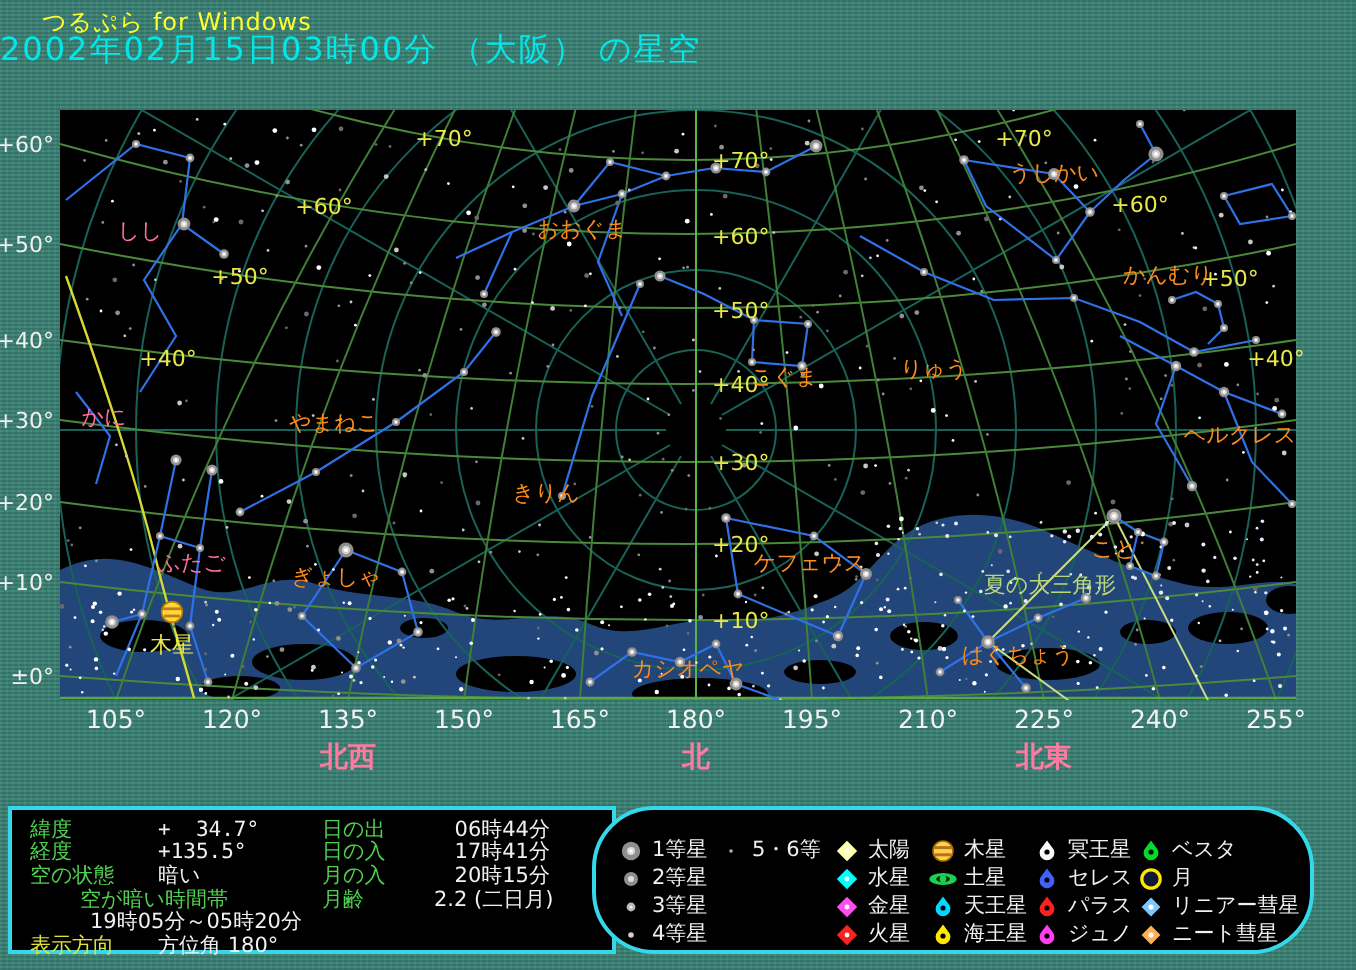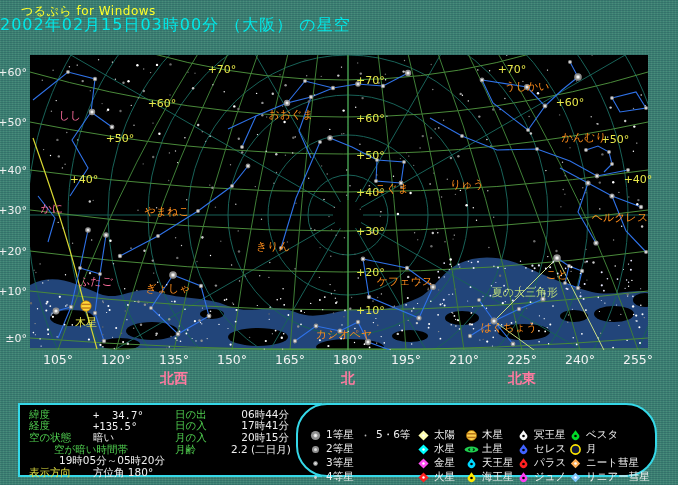--- a/index.html
+++ b/index.html
@@ -6,22 +6,22 @@
   body{width:678px;height:485px;overflow:hidden;font-family:"DejaVu Sans",sans-serif;}
   #screen{position:relative;width:678px;height:485px;background-color:#3e8474;
     background-image:
       repeating-linear-gradient(0deg, rgba(8,40,66,.20) 0 1px, transparent 1px 2px),
       repeating-linear-gradient(90deg, rgba(205,235,215,.08) 0 1px, transparent 1px 3px);
   }
   .app-title{position:absolute;left:5px;top:3px;color:#ffff29;font-size:12px;letter-spacing:0.5px;margin-left:16px;}
   .main-title{position:absolute;left:0;top:15px;width:100%;text-align:left;color:#00e8e8;font-size:16px;letter-spacing:1px;}
   #sky{position:absolute;left:0;top:0;font-family:"DejaVu Sans",sans-serif;}
   .panel{position:absolute;top:403px;height:74px;background:#000;border:2px solid #35d8e8;box-sizing:border-box;}
-  .info{left:18px;width:304px;display:flex;padding:4px 5px 0 9px;}
-  .legend{left:296px;width:361px;display:flex;padding:23px 2px 0 10px;border-radius:31px;}
+  .info{left:4px;width:304px;display:flex;padding:4px 5px 0 9px;}
+  .legend{left:296px;width:361px;display:flex;padding:13px 2px 0 10px;border-radius:31px;}
   .icol-l{width:146px;flex:none;}
   .icol-r{flex:1;}
   .irow{display:flex;height:11.6px;align-items:center;font-size:10.5px;white-space:nowrap;}
   .lab{color:#50d050;width:64px;flex:none;}
   .lab.yellow{color:#e0e040;}
   .lab.wide{width:auto;margin-left:25px;}
   .val{color:#f0f0f0;}
   .val.mono{font-family:"DejaVu Sans Mono",monospace;white-space:pre;}
   .val.indent{padding-left:30px;}
   .rlab{color:#50d050;width:48px;flex:none;}
@@ -1222,27 +1222,27 @@
           <span>ベスタ</span>
         </div>
         <div class="lrow">
           <svg width="15" height="15" viewBox="0 0 15 15">
             <circle cx="7.5" cy="7.5" r="4.6" fill="#101838" stroke="#ffe800" stroke-width="1.6"></circle>
           </svg>
           <span>月</span>
         </div>
         <div class="lrow">
           <svg width="15" height="15" viewBox="0 0 15 15">
+            <polygon points="7.5,2.8 12.2,7.5 7.5,12.2 2.8,7.5" fill="#7fc8ff"></polygon>
+            <circle cx="7.5" cy="7.5" r="1.3" fill="#fff"></circle>
+          </svg>
+          <span>リニアー彗星</span>
+        </div>
+        <div class="lrow">
+          <svg width="15" height="15" viewBox="0 0 15 15">
             <polygon points="7.5,2.8 12.2,7.5 7.5,12.2 2.8,7.5" fill="#ffb057"></polygon>
             <circle cx="7.5" cy="7.5" r="1.3" fill="#fff"></circle>
           </svg>
           <span>ニート彗星</span>
-        </div>
-        <div class="lrow">
-          <svg width="15" height="15" viewBox="0 0 15 15">
-            <polygon points="7.5,2.8 12.2,7.5 7.5,12.2 2.8,7.5" fill="#7fc8ff"></polygon>
-            <circle cx="7.5" cy="7.5" r="1.3" fill="#fff"></circle>
-          </svg>
-          <span>リニアー彗星</span>
         </div>
       </div>
     </div>
 </div>
 
 </body></html>

